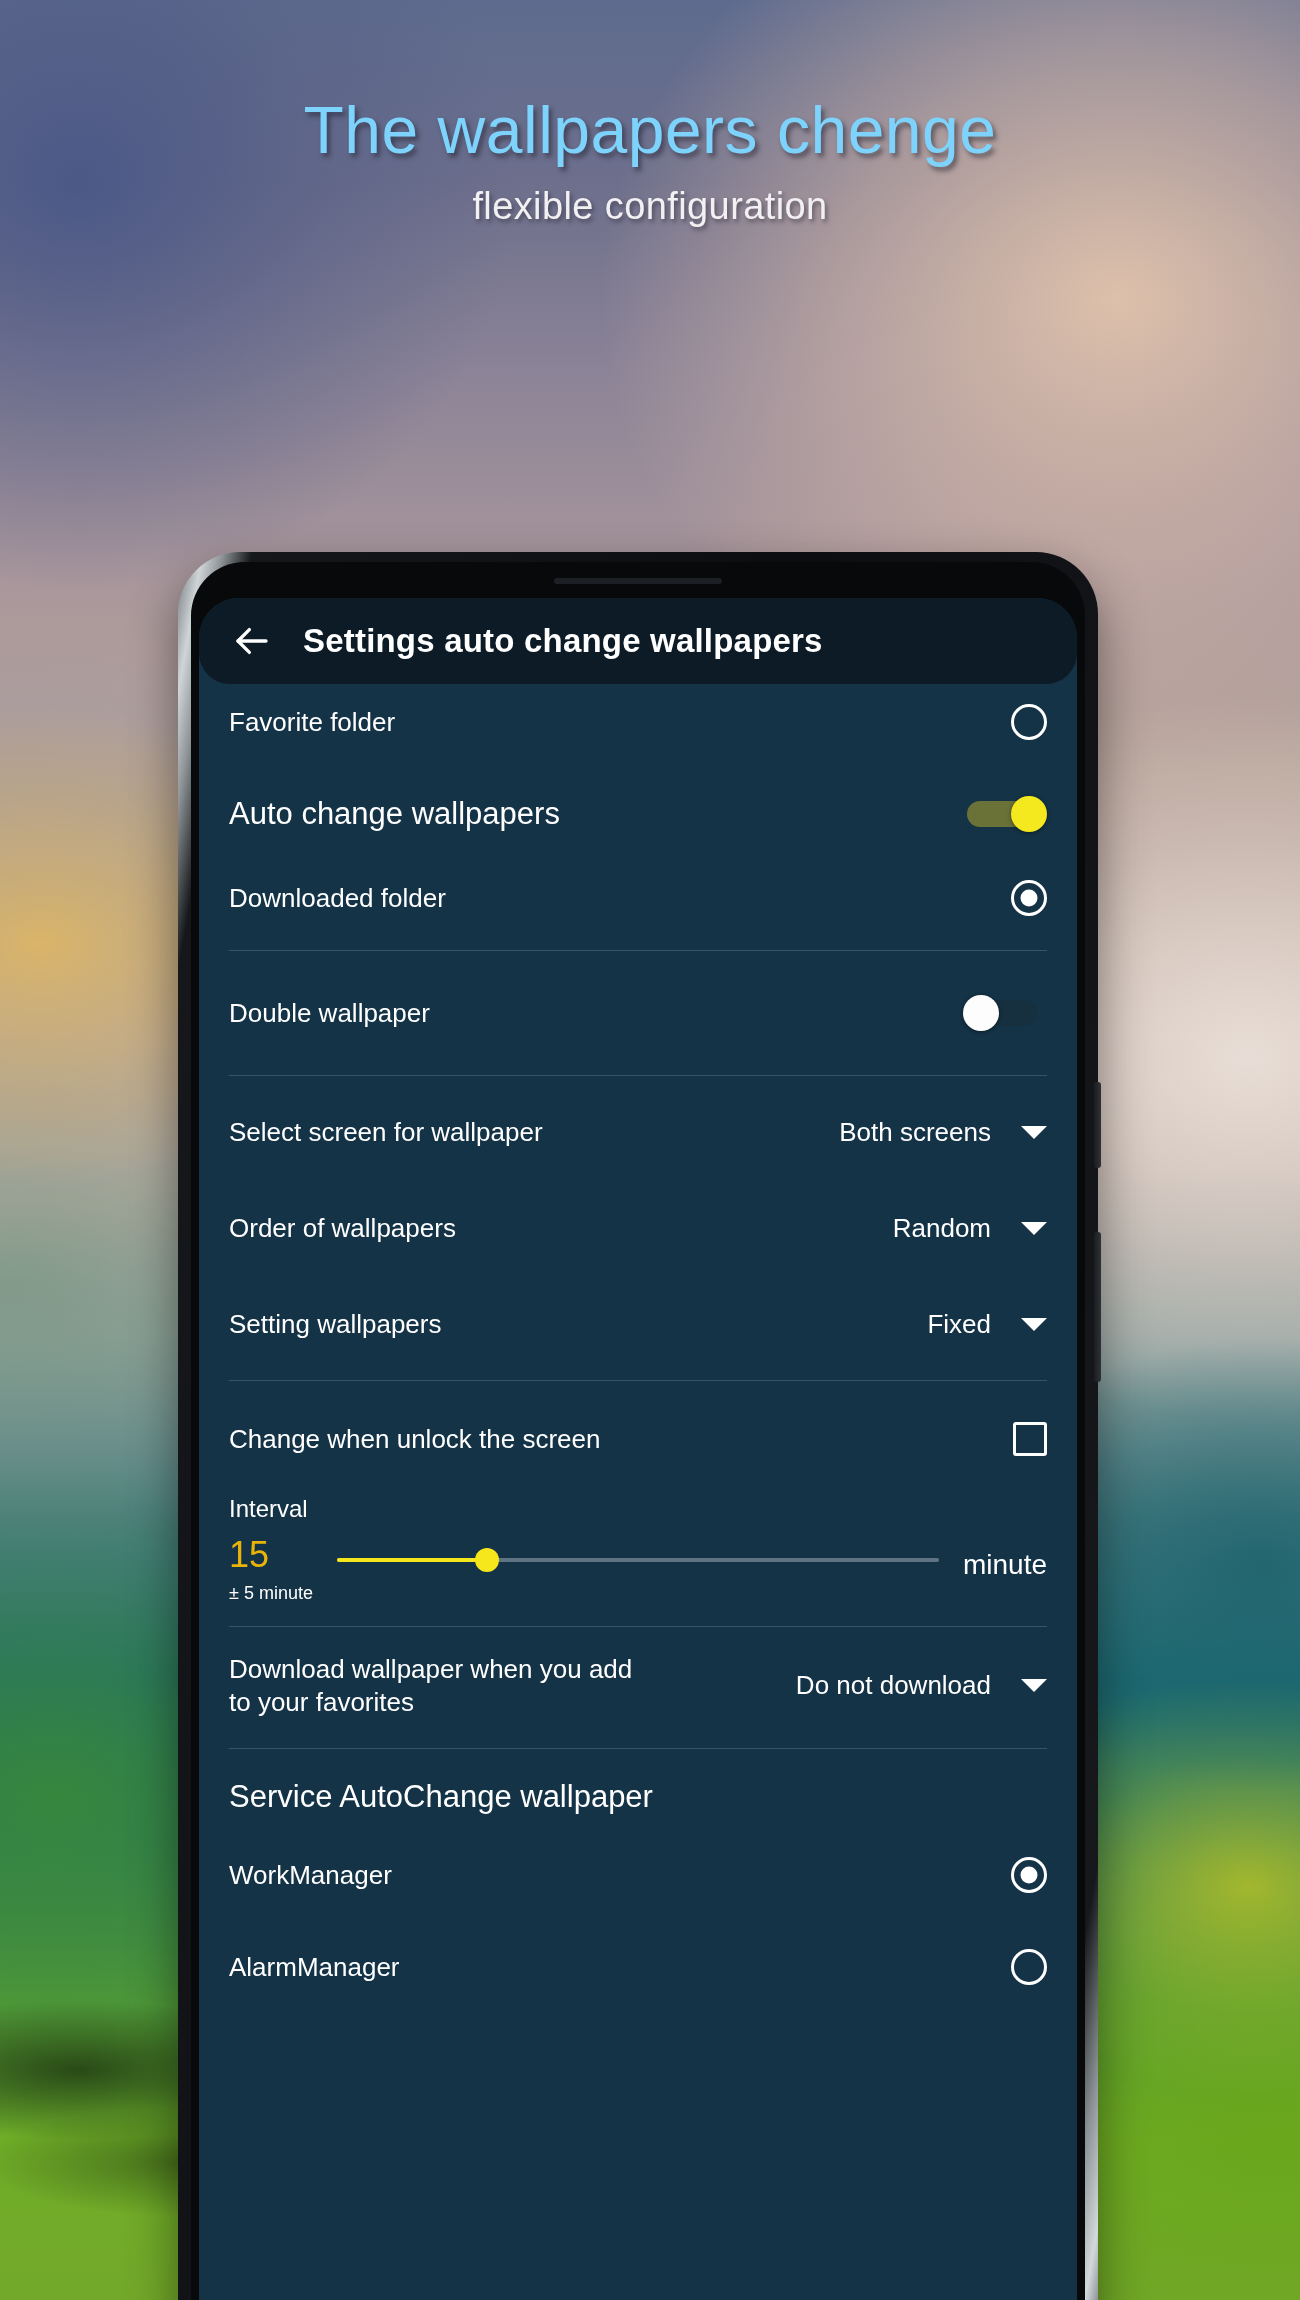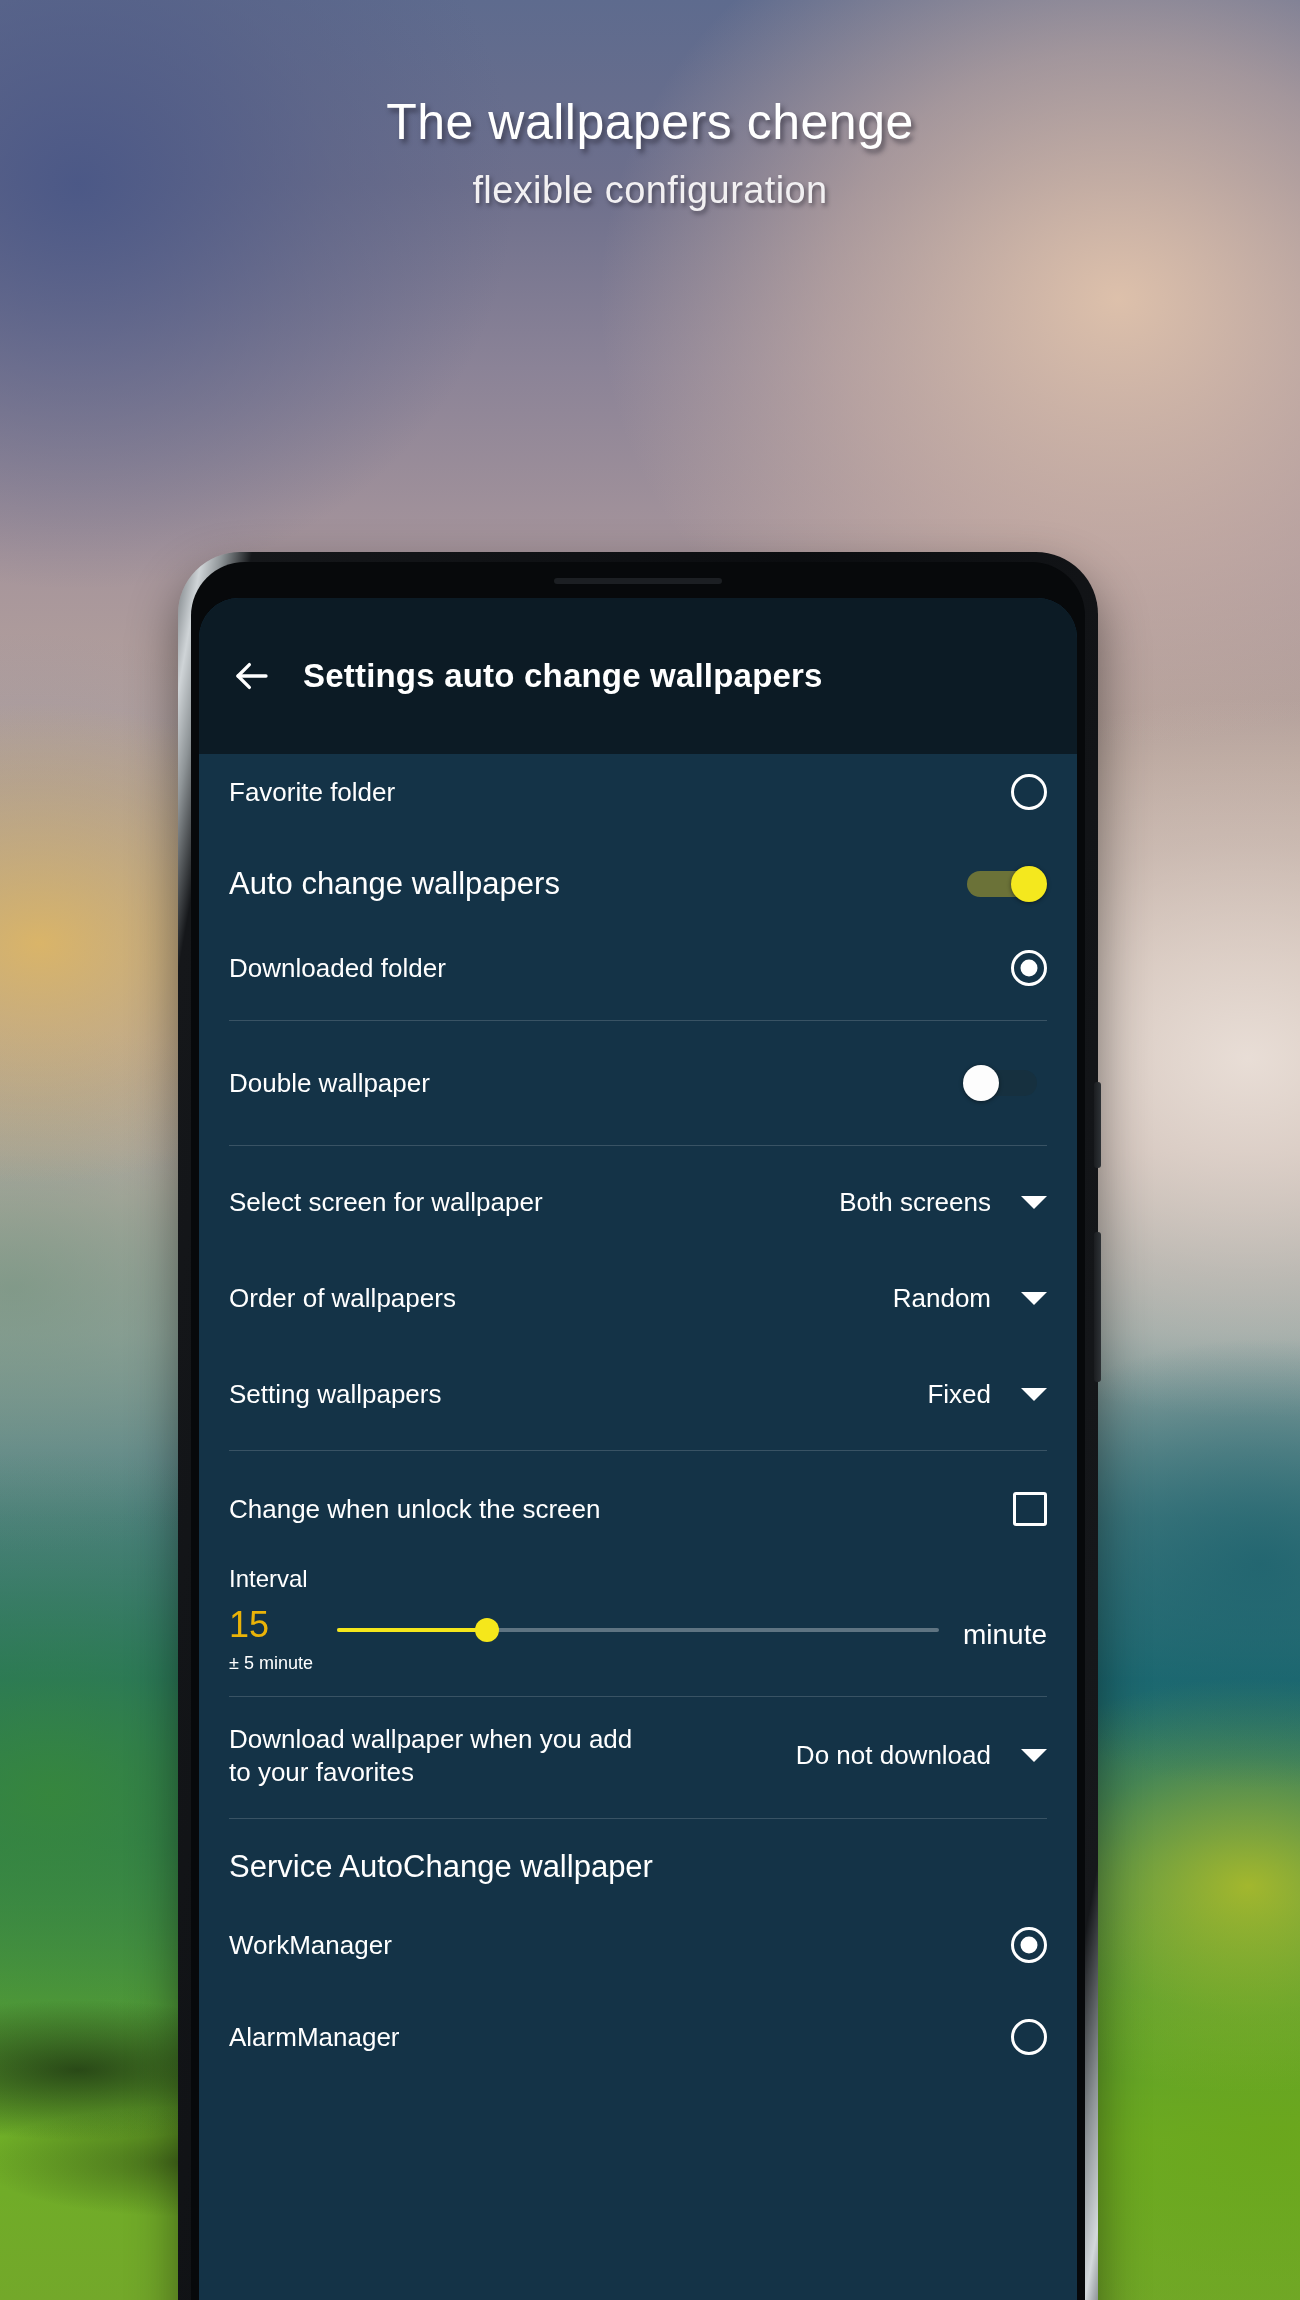--- a/index.html
+++ b/index.html
@@ -74,23 +74,23 @@
   
   .promo-text {
     position: absolute;
     left: 0;
     right: 0;
     top: 96px;
     text-align: center;
     z-index: 5;
   }
   .promo-title {
-    font-size: 50px;
+    font-size: 66px;
     font-weight: 400;
-    color: #ffffff;
+    color: #7dd3fc;
     letter-spacing: 0.5px;
     line-height: 1.05;
     margin: 0;
     text-shadow: 3px 4px 5px rgba(30,28,40,0.55);
   }
   .promo-sub {
     margin: 20px 0 0 0;
     font-size: 38px;
     font-weight: 400;
     color: #f2f0f2;
@@ -159,26 +159,27 @@
     right: 21px;
     top: 46px;
     bottom: 0;
     border-radius: 40px 40px 0 0;
     overflow: hidden;
     background: #143347;
   }
 
   
   .appbar {
-    height: 156px;
+    height: 86px;
     background: #0c1b25;
     display: flex;
     align-items: center;
     padding: 0 0 0 30px;
     box-sizing: border-box;
+    border-radius: 31px;
   }
   .back-icon {
     width: 46px;
     height: 46px;
     flex: 0 0 auto;
     display: flex;
     align-items: center;
     justify-content: center;
     margin-right: 28px;
     cursor: pointer;

